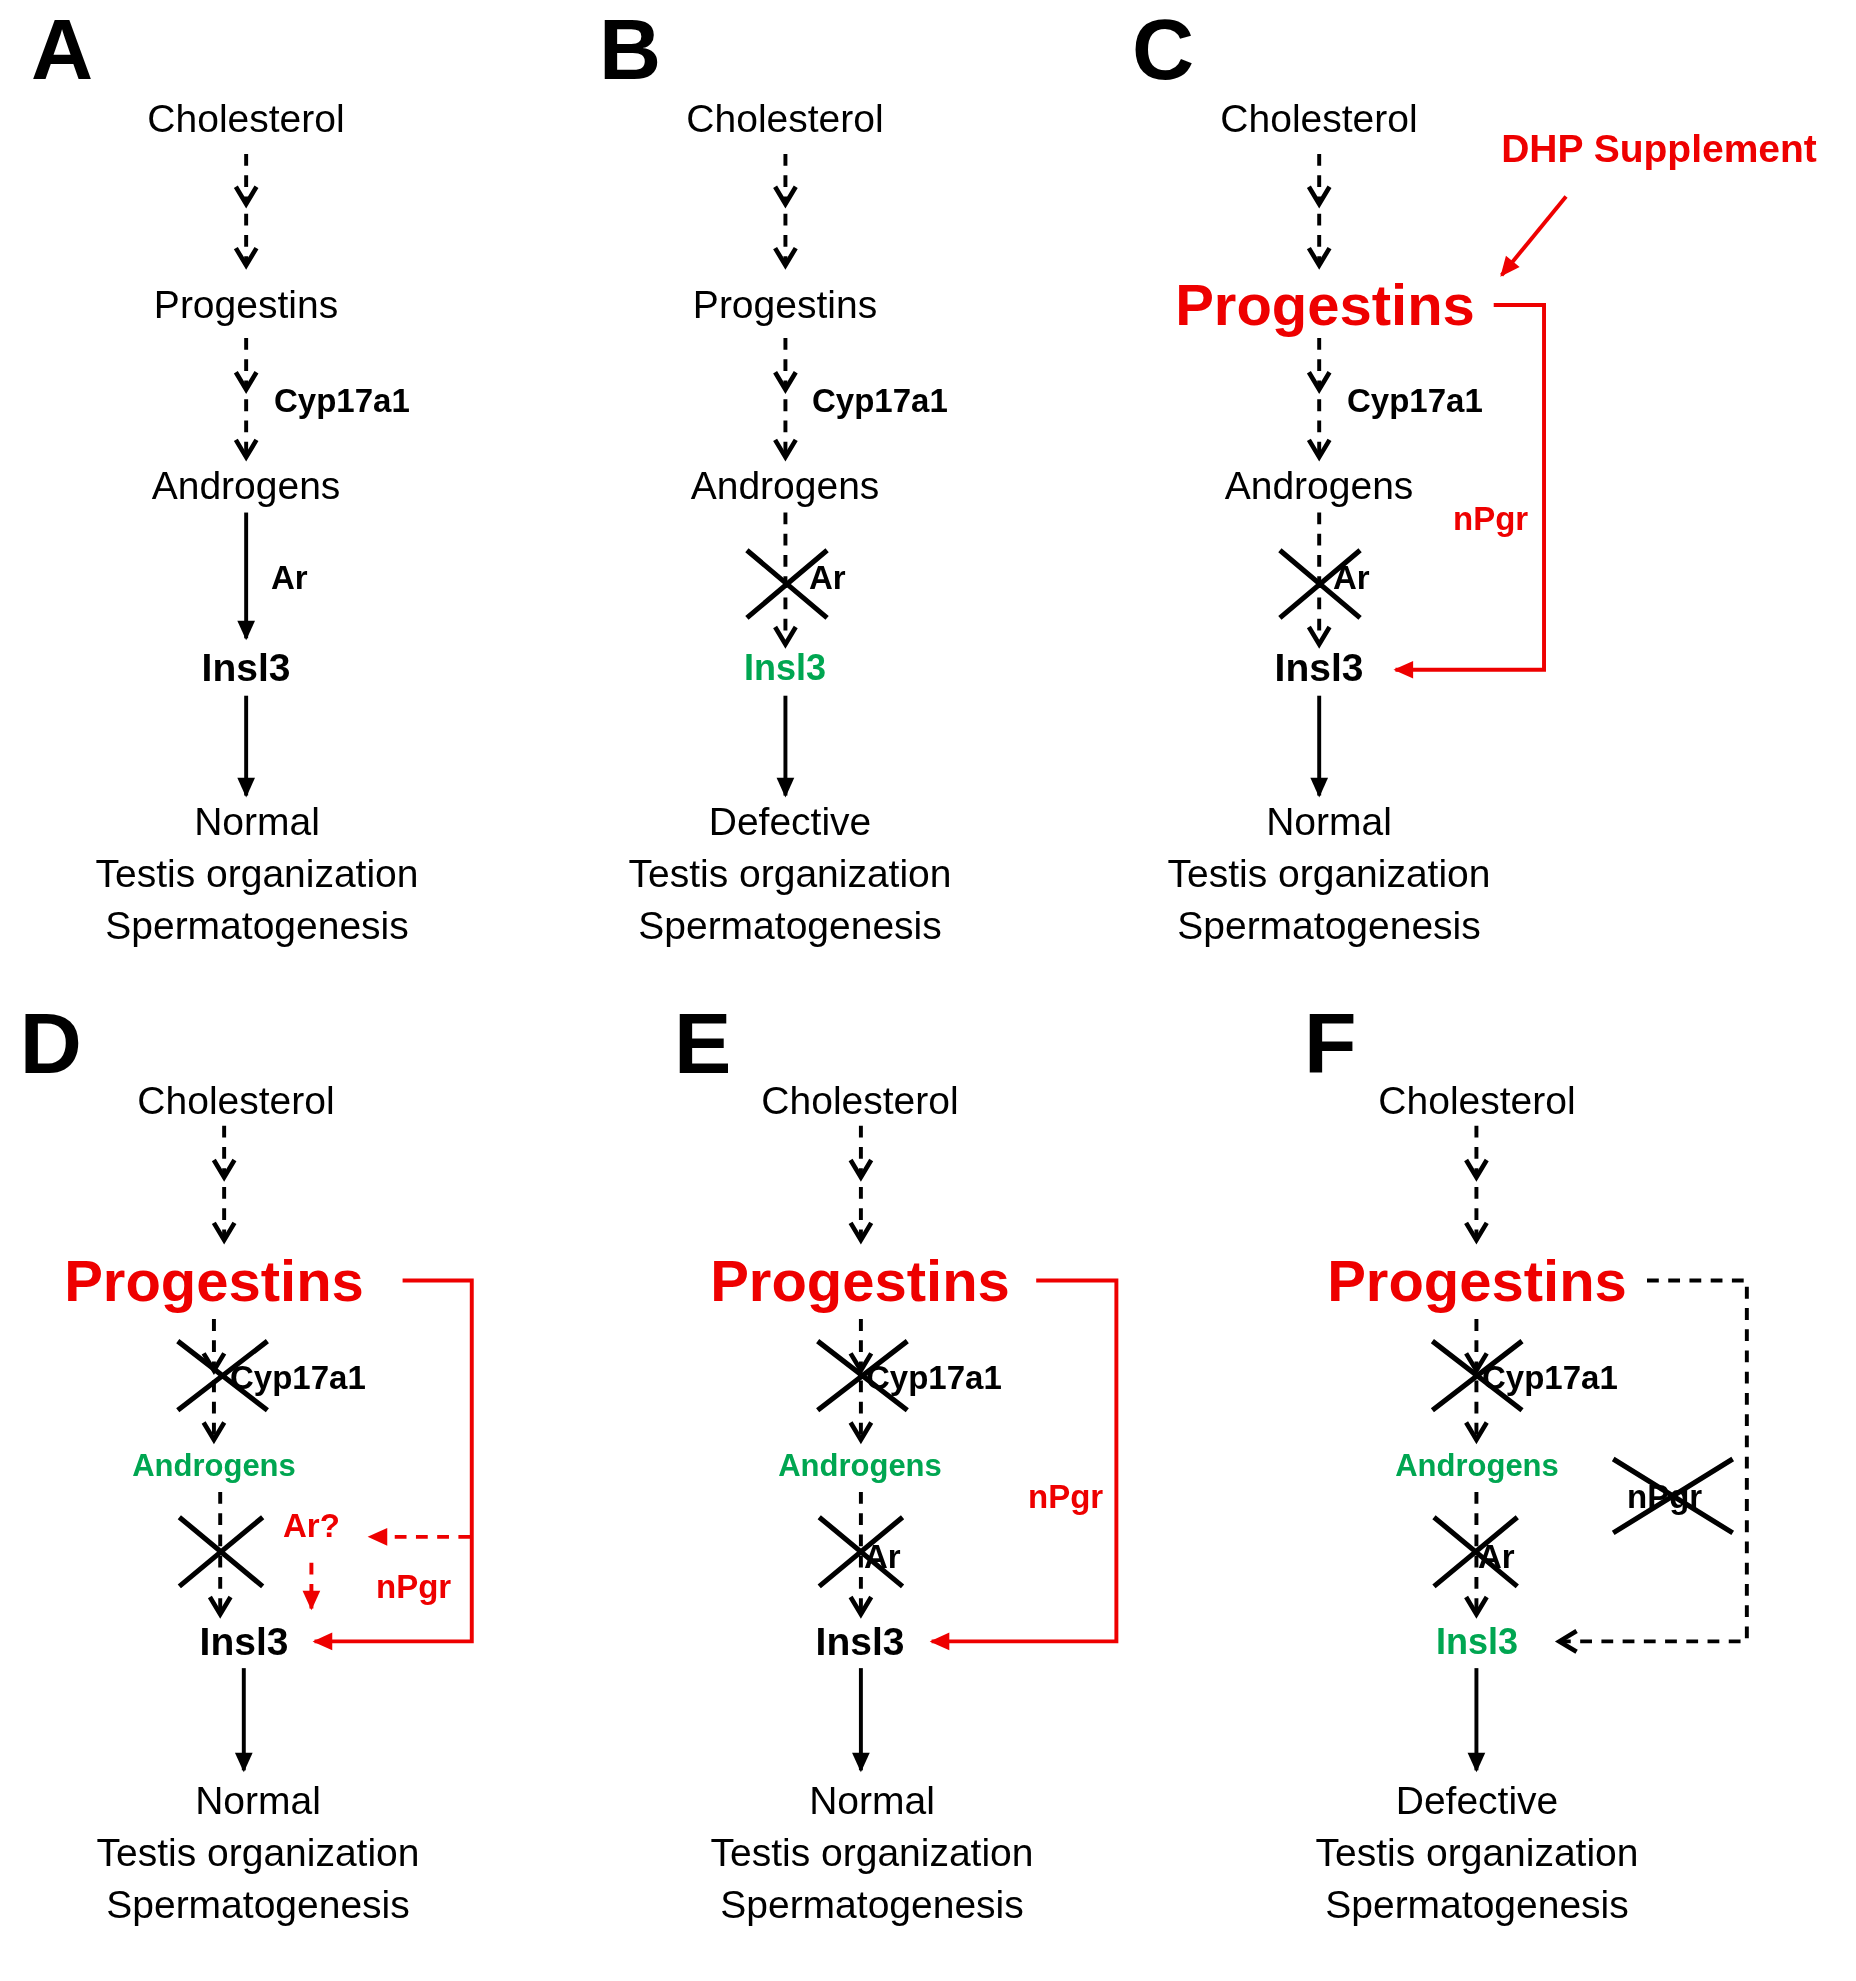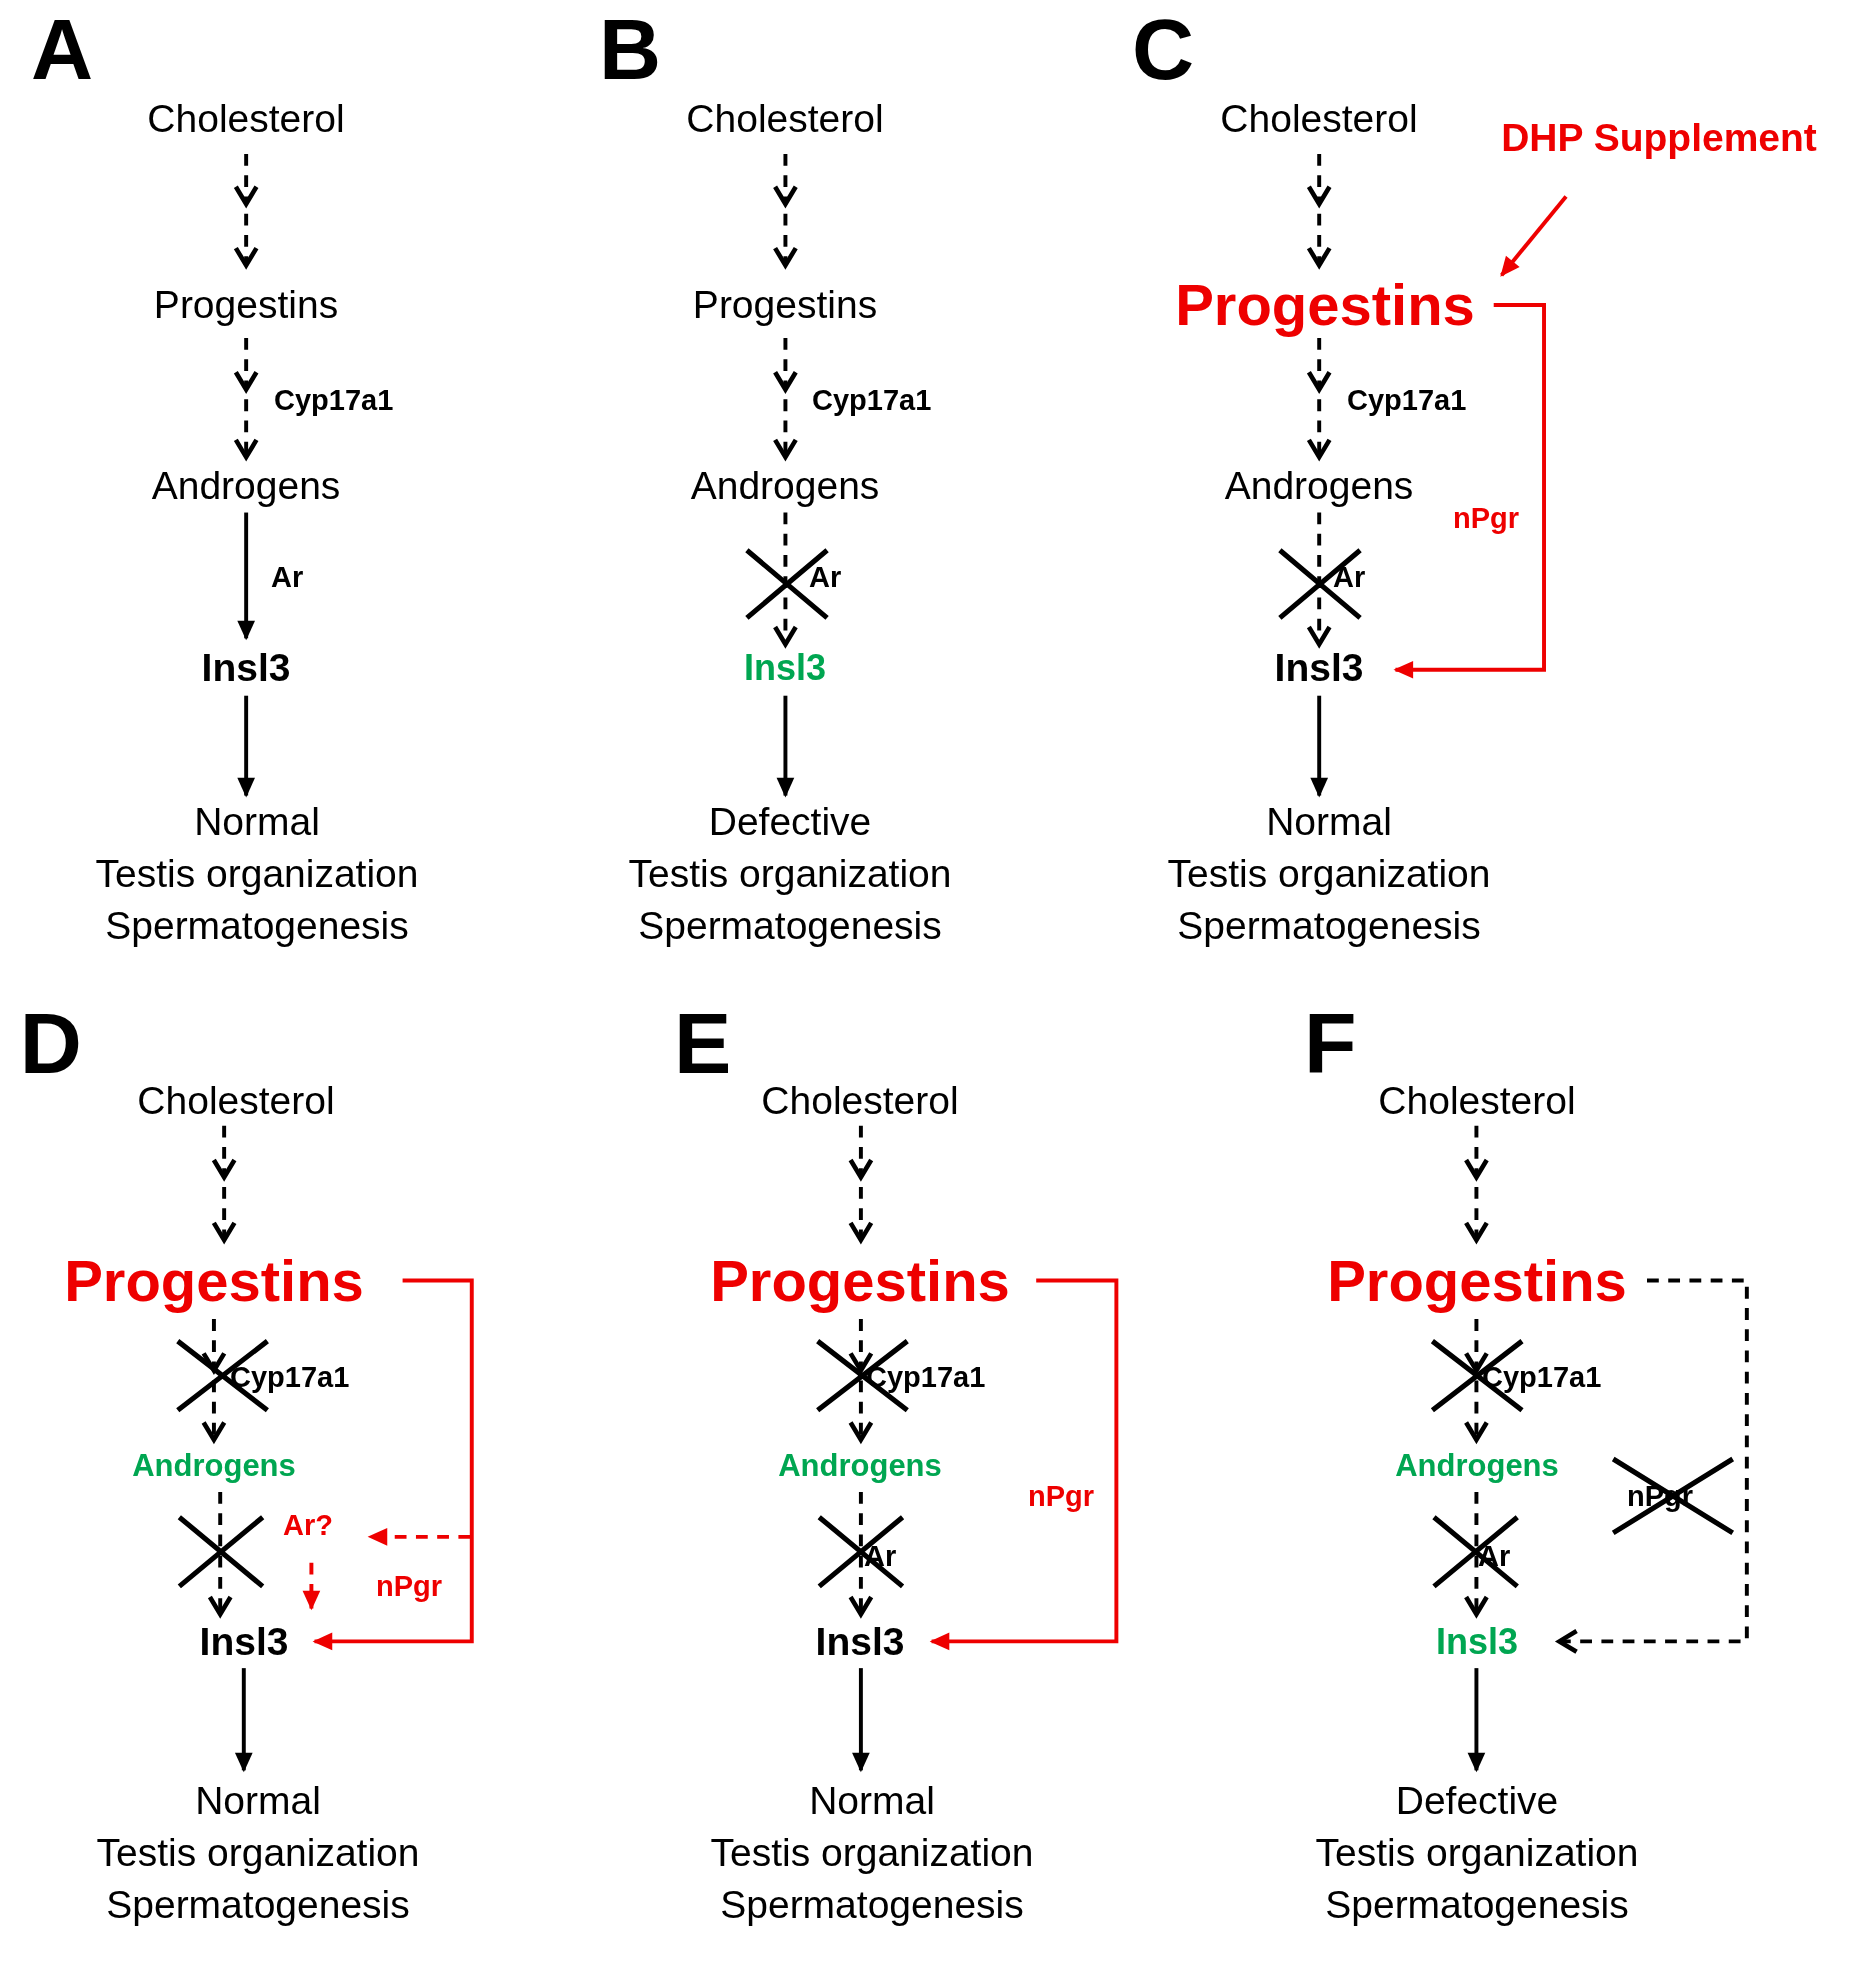--- a/index.html
+++ b/index.html
@@ -5,21 +5,21 @@
   * { margin:0; padding:0; box-sizing:border-box; }
   :root { --red:#ee0000; --green:#00A651; --black:#000000; --background:#ffffff; }
   html,body { background:var(--background); }
   body { font-family:"Liberation Sans", sans-serif; color:var(--black); }
   .canvas { position:relative; width:1857px; height:1981px; background:var(--background); overflow:hidden; }
   .panel { position:absolute; }
   .txt { position:absolute; white-space:nowrap; line-height:1.1; transform:translate(-50%,-50%); }
   .txt.side { transform:translate(0,-50%); }
   .node { font-size:39px; }
   .bold { font-weight:bold; }
-  .enzyme { font-size:29px; font-weight:bold; }
+  .enzyme { font-size:33px; font-weight:bold; }
   .letter { position:absolute; font-size:86px; font-weight:bold; line-height:1; }
   .red { color:var(--red); }
   .green { color:var(--green); }
   .prog-big { font-size:58px; font-weight:bold; }
   .green-node { font-size:31px; font-weight:bold; }
   .green-insl { font-size:36px; font-weight:bold; }
   .dhp { font-size:39px; font-weight:bold; }
   svg.overlay { position:absolute; left:0; top:0; pointer-events:none; }
   .k { stroke:var(--black); stroke-width:5; fill:none; }
   .r { stroke:var(--red); stroke-width:5; fill:none; }
@@ -52,21 +52,21 @@
     <div class="txt node" style="left:243px;top:486px">Androgens</div>
     <div class="txt side enzyme" style="left:267px;top:578px">Ar</div>
     <div class="txt green-insl green" style="left:243px;top:668px">Insl3</div>
     <div class="txt node" style="left:248px;top:822px">Defective</div>
     <div class="txt node" style="left:248px;top:874px">Testis organization</div>
     <div class="txt node" style="left:248px;top:926px">Spermatogenesis</div>
   </section>
 
   <section class="panel" style="left:1085px;top:0;width:772px;height:991px">
     <div class="letter" style="left:47px;top:6.3px">C</div>
-    <div class="txt dhp red" style="left:574px;top:138px">DHP Supplement</div>
+    <div class="txt dhp red" style="left:574px;top:149px">DHP Supplement</div>
     <div class="txt node" style="left:234px;top:119px">Cholesterol</div>
     <div class="txt prog-big red" style="left:240px;top:305px">Progestins</div>
     <div class="txt side enzyme" style="left:262px;top:401px">Cyp17a1</div>
     <div class="txt node" style="left:234px;top:486px">Androgens</div>
     <div class="txt side enzyme" style="left:248px;top:578px">Ar</div>
     <div class="txt side enzyme red" style="left:368px;top:519px">nPgr</div>
     <div class="txt node bold" style="left:234px;top:668px">Insl3</div>
     <div class="txt node" style="left:244px;top:822px">Normal</div>
     <div class="txt node" style="left:244px;top:874px">Testis organization</div>
     <div class="txt node" style="left:244px;top:926px">Spermatogenesis</div>

